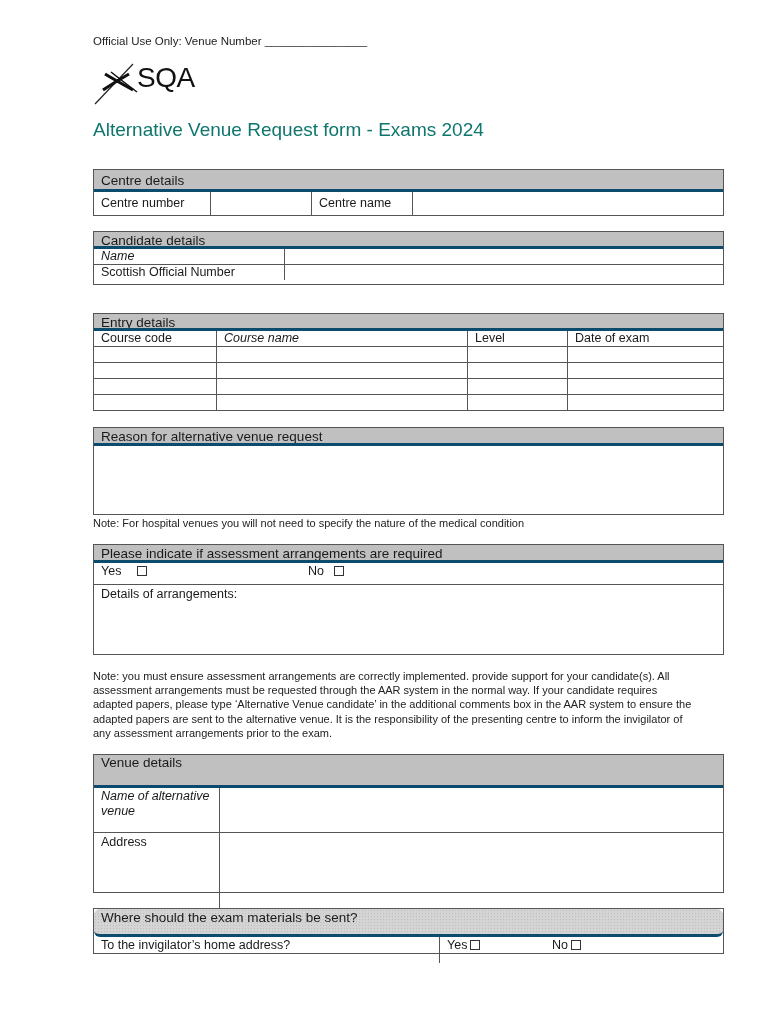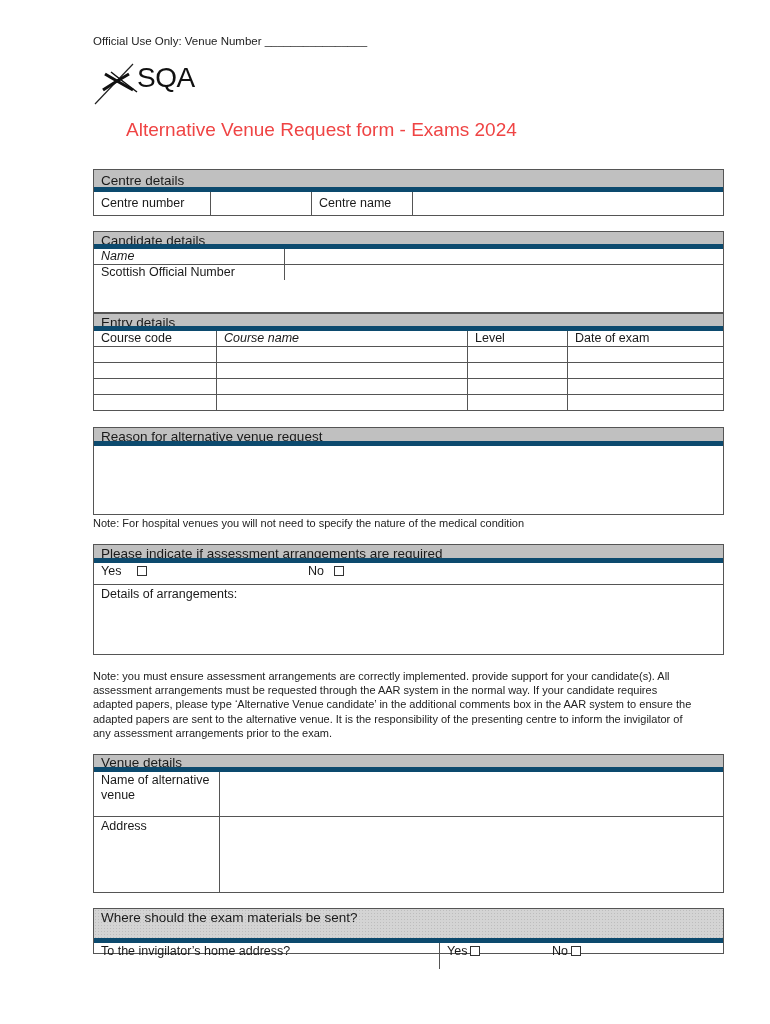--- a/index.html
+++ b/index.html
@@ -15,30 +15,30 @@
       left: 93px; top: 35px; font-size: 11.5px; color: #222;
       white-space: nowrap;
     }
     .logo { left: 93px; top: 60px; width: 110px; height: 46px; }
     .logo-text {
       position: absolute; left: 44px; top: 2px;
       font-size: 28px; font-weight: normal; letter-spacing: -0.5px; color: #111;
       font-family: "Liberation Sans", sans-serif;
     }
     .title {
-      left: 93px; top: 119px; font-size: 19px; color: #ef4444; white-space: nowrap; margin-left: 33px;
+      left: 93px; top: 119px; font-size: 19px; color: #0f766e; white-space: nowrap;
     }
     .tbl {
       position: absolute; left: 93px; width: 631px;
       border: 1px solid #555;
       background: #fff;
     }
     .hdr {
       background: #c0c0c0;
-      border-bottom: 5px solid #0c4a6e;
+      border-bottom: 3px solid #0c4a6e;
       font-size: 13.5px;
       padding-left: 7px;
       color: #1a1a1a;
       white-space: nowrap;
       overflow: hidden;
     }
     .hdr.dotted {
       background-color: #d4d4d4;
       background-image: radial-gradient(#bdbdbd 0.6px, transparent 0.7px);
       background-size: 3px 3px;
@@ -82,21 +82,21 @@
 <div class="tbl" style="top:169px; height:47px;">
   <div class="hdr" style="height:22px; line-height:21px;">Centre details</div>
   <div class="row" style="height:23px;">
     <div class="cell" style="width:117px; line-height:22px;">Centre number</div>
     <div class="cell" style="width:101px; line-height:22px;"></div>
     <div class="cell" style="width:101px; line-height:22px;">Centre name</div>
     <div class="cell" style="flex:1; line-height:22px;"></div>
   </div>
 </div>
 
-<div class="tbl" style="top:231px; height:82px;">
+<div class="tbl" style="top:231px; height:54px;">
   <div class="hdr" style="height:17px; line-height:17px;">Candidate details</div>
   <div class="row" style="height:16px;">
     <div class="cell" style="width:191px; line-height:15px;font-style:italic;">Name</div>
     <div class="cell" style="flex:1; line-height:15px;"></div>
   </div>
   <div class="row" style="height:15px;">
     <div class="cell" style="width:191px; line-height:15px;">Scottish Official Number</div>
     <div class="cell" style="flex:1; line-height:15px;"></div>
   </div>
 </div>
@@ -154,33 +154,33 @@
   <div class="row" style="height:69px;">
     <div class="cell" style="flex:1; line-height:18px;">
       <span>Details of arrangements:</span>
     </div>
   </div>
 </div>
 
 <div class="abs note" style="top:669px; width:600px;">Note: you must ensure assessment arrangements are correctly implemented. provide support for your candidate(s). All assessment arrangements must be requested through the AAR system in the normal way. If your candidate requires adapted papers, please type ‘Alternative Venue candidate’ in the additional comments box in the AAR system to ensure the adapted papers are sent to the alternative venue. It is the responsibility of the presenting centre to inform the invigilator of any assessment arrangements prior to the exam.</div>
 
 <div class="tbl" style="top:754px; height:139px;">
-  <div class="hdr" style="height:17px; line-height:16px;">Venue details</div>
+  <div class="hdr" style="height:33px; line-height:16px;">Venue details</div>
   <div class="row" style="height:45px;">
-    <div class="cell" style="width:126px; white-space:normal; line-height:15px; padding-top:1px; padding-right:0;">Name of alternative venue</div>
+    <div class="cell" style="width:126px; white-space:normal; line-height:15px; padding-top:1px; padding-right:0;font-style:italic;">Name of alternative venue</div>
     <div class="cell" style="flex:1;"></div>
   </div>
   <div class="row" style="height:75px;">
     <div class="cell" style="width:126px; line-height:16px; padding-top:1px;">Address</div>
     <div class="cell" style="flex:1;"></div>
   </div>
 </div>
 
 <div class="tbl" style="top:908px; height:46px;">
-  <div class="hdr dotted" style="height:34px; line-height:17px;">Where should the exam materials be sent?</div>
+  <div class="hdr dotted" style="height:28px; line-height:17px;border-radius:6px;">Where should the exam materials be sent?</div>
   <div class="row" style="height:26px;">
     <div class="cell" style="width:346px; line-height:16px;">To the invigilator’s home address?</div>
     <div class="cell" style="flex:1; line-height:16px; position:relative;">
       <span>Yes</span><span class="cb" style="margin-left:3px;"></span>
       <span style="position:absolute; left:112px; top:0;">
         <span>No</span><span class="cb" style="margin-left:3px;"></span>
       </span>
     </div>
   </div>
 </div>

